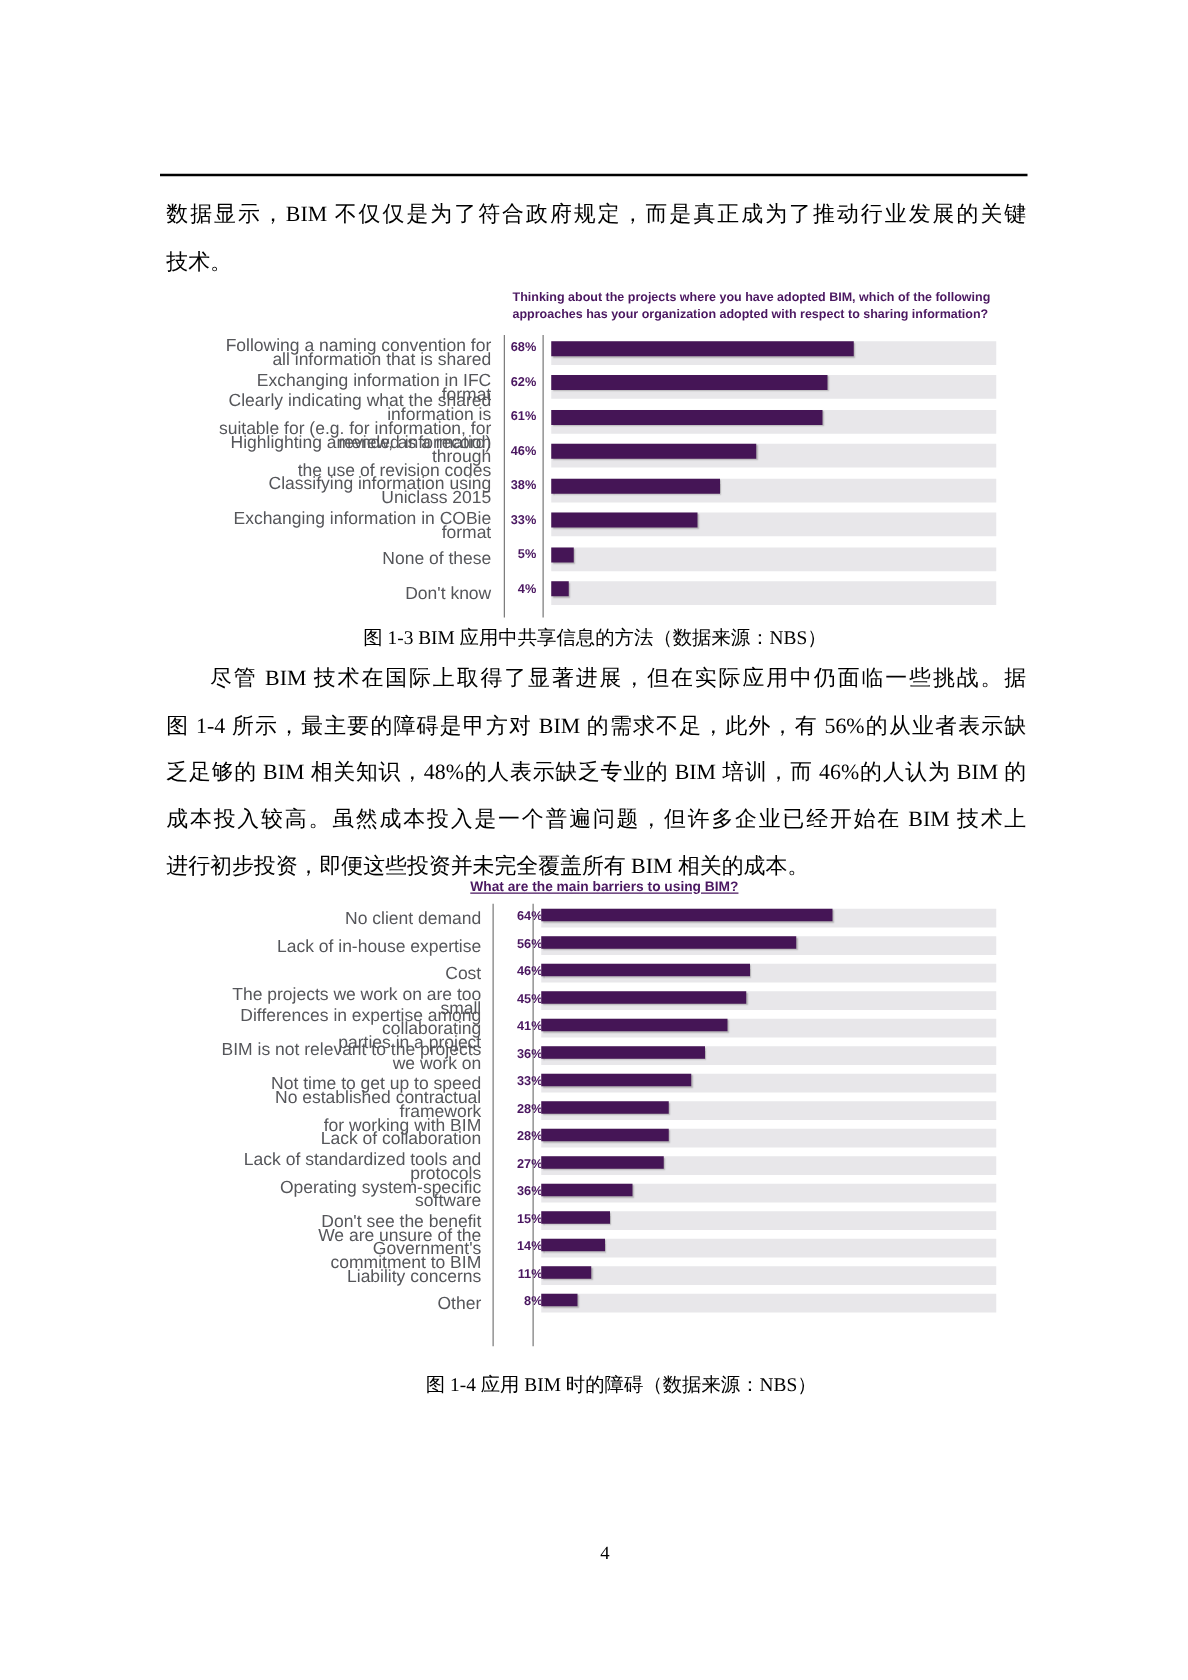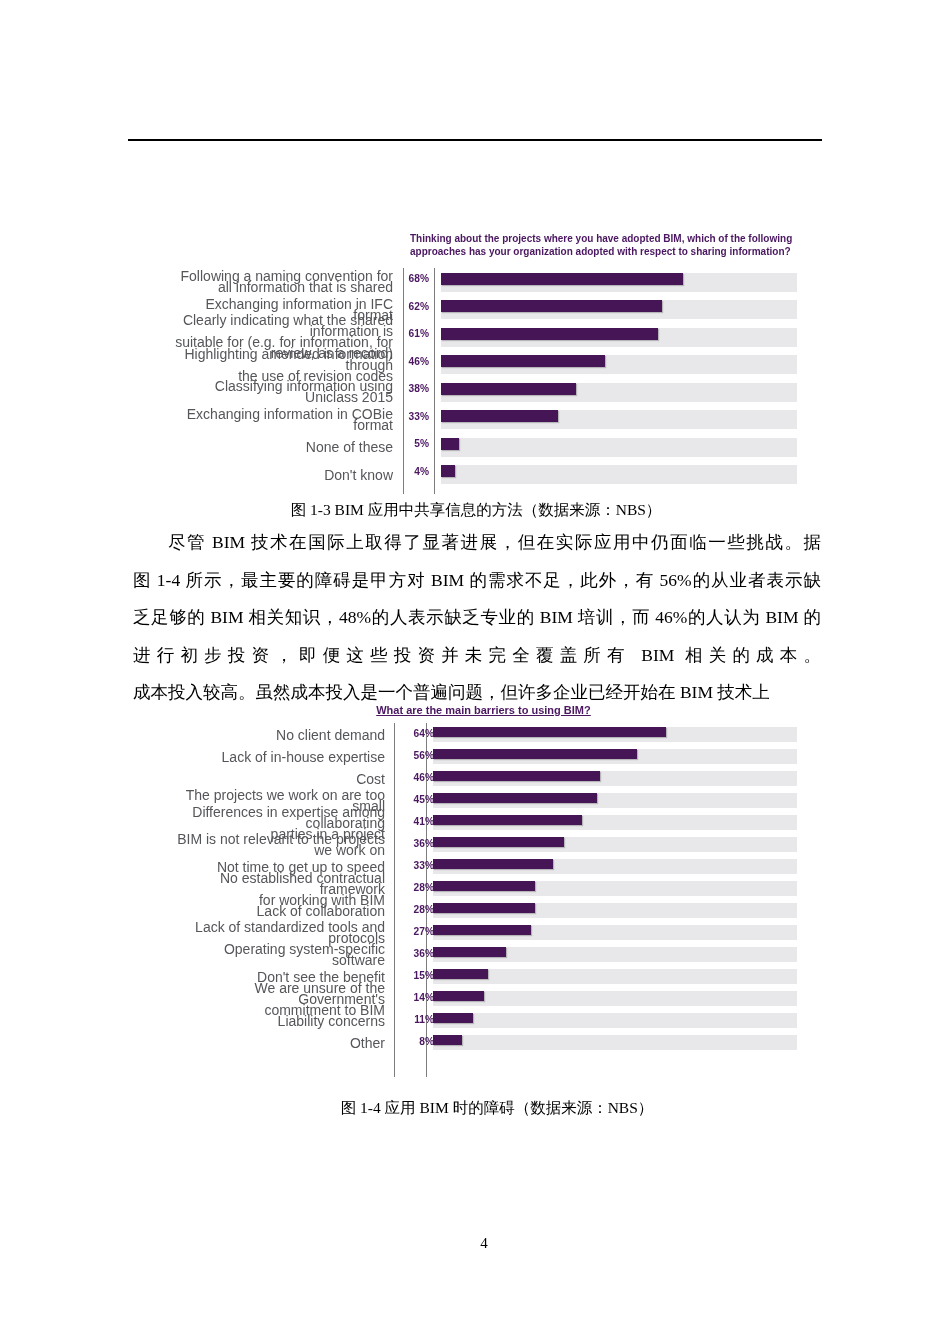--- a/index.html
+++ b/index.html
@@ -81,20 +81,24 @@
   #chart2 .vsep.s1 { left:224px; top:23px; height:354px; }
   #chart2 .vsep.s2 { left:256px; top:23px; height:354px; }
 </style>
 </head>
 <body>
 
 <div class="page">
 
   <div class="header-rule"></div>
 
+  <div class="para" id="para1">
+      <div class="line">数据显示，BIM 不仅仅是为了符合政府规定，而是真正成为了推动行业发展的关键</div>
+      <div class="line">技术。</div>
+    </div>
 
   <div class="chart" id="chart1">
     <div class="chart-title">Thinking about the projects where you have adopted BIM, which of the following
 approaches has your organization adopted with respect to sharing information?</div>
     <div class="vsep s1"></div>
     <div class="vsep s2"></div>
     <div class="rows">
         <div class="row">
           <div class="lbl">Following a naming convention for
 all information that is shared</div>
@@ -156,22 +160,22 @@
         </div>
       </div>
   </div>
 
   <div class="caption" id="caption1">图 1-3 BIM 应用中共享信息的方法（数据来源：NBS）</div>
 
   <div class="para indent-first" id="para2">
       <div class="line">尽管 BIM 技术在国际上取得了显著进展，但在实际应用中仍面临一些挑战。据</div>
       <div class="line">图 1-4 所示，最主要的障碍是甲方对 BIM 的需求不足，此外，有 56%的从业者表示缺</div>
       <div class="line">乏足够的 BIM 相关知识，48%的人表示缺乏专业的 BIM 培训，而 46%的人认为 BIM 的</div>
+      <div class="line">成本投入较高。虽然成本投入是一个普遍问题，但许多企业已经开始在 BIM 技术上</div>
       <div class="line">进行初步投资，即便这些投资并未完全覆盖所有 BIM 相关的成本。</div>
-      <div class="line">成本投入较高。虽然成本投入是一个普遍问题，但许多企业已经开始在 BIM 技术上</div>
     </div>
 
   <div class="chart" id="chart2">
     <div class="chart-title">What are the main barriers to using BIM?</div>
     <div class="vsep s1"></div>
     <div class="vsep s2"></div>
     <div class="rows">
         <div class="row">
           <div class="lbl">No client demand</div>
           <div class="pct">64%</div>

